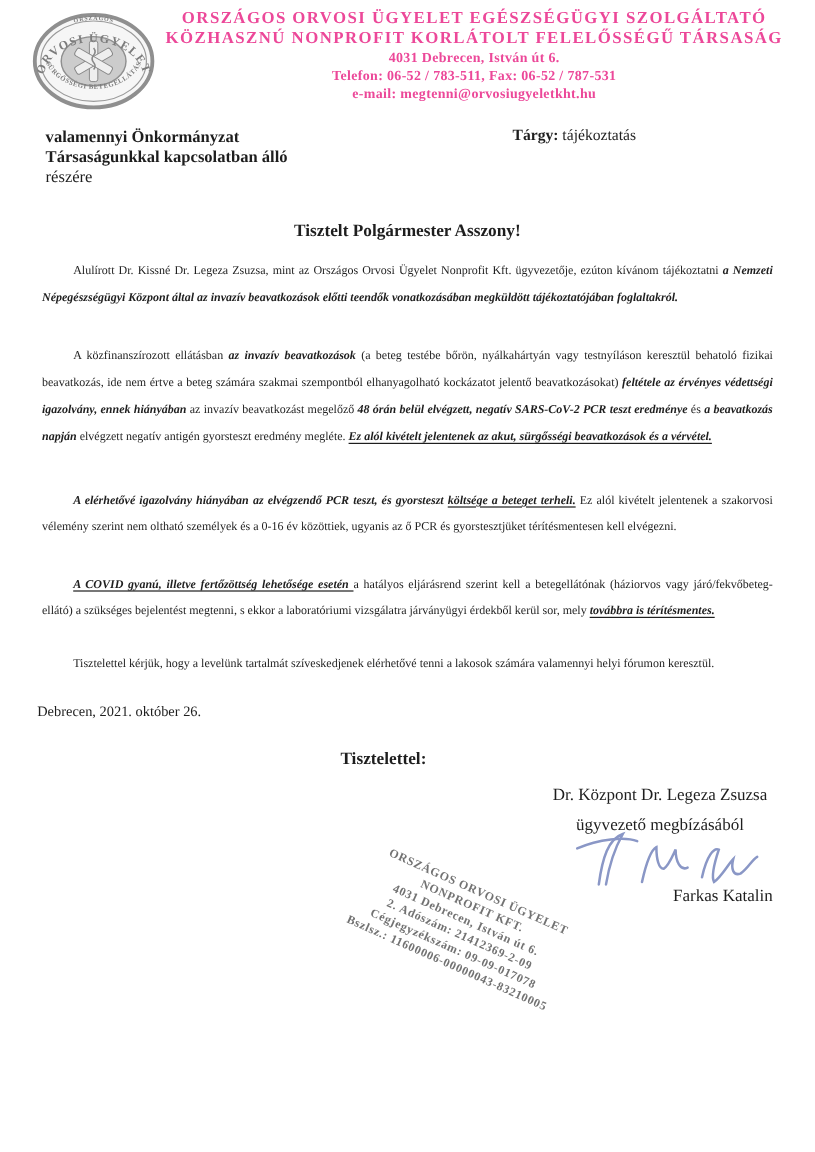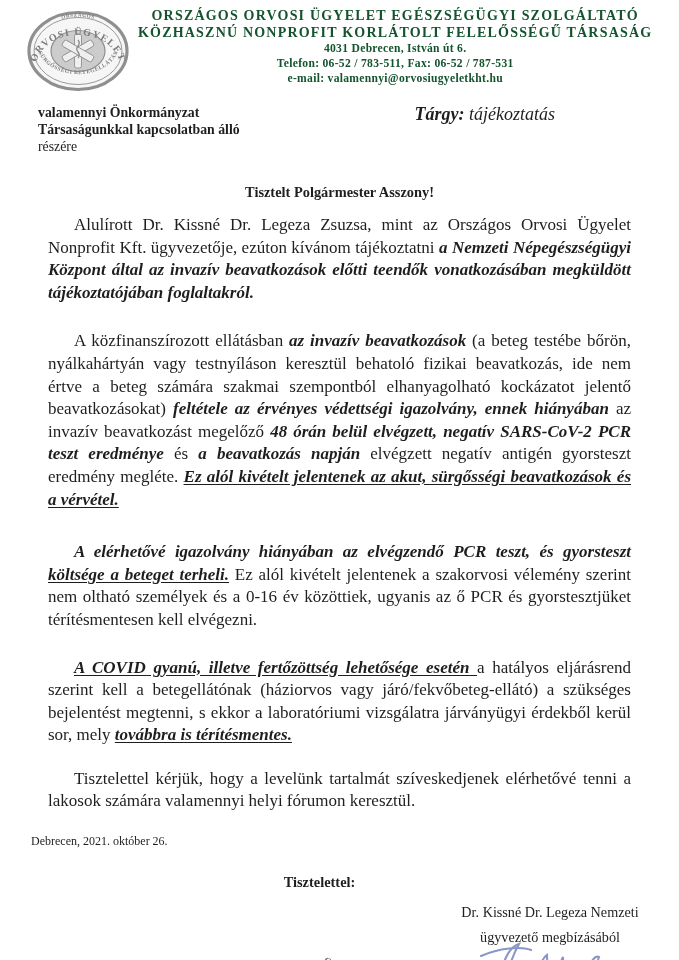--- a/index.html
+++ b/index.html
@@ -8,33 +8,33 @@
     width:679px;height:960px;
     background:#ffffff;
     overflow:hidden;
     font-family:"Liberation Serif", serif;
     color:#1e1e1e;
     box-sizing:border-box;
   }
   
   .header{display:flex;align-items:flex-start;padding:8px 8px 0 26px;min-height:84px;box-sizing:border-box;}
   .logo-wrap{flex:0 0 112px;padding-top:2px;}
-  .head-text{flex:1;text-align:center;padding-right:26px;color:#14532d;}
+  .head-text{flex:1;text-align:center;padding-right:26px;color:#ec4899;}
   .org-line{font-weight:bold;font-size:14px;letter-spacing:1.2px;line-height:16.5px;white-space:nowrap;}
   .head-small{font-weight:bold;font-size:11.6px;line-height:14px;letter-spacing:.3px;margin-top:1px;}
   
   .meta-row{display:flex;padding:8px 31px 0 38px;}
   .recipient{font-size:13.8px;line-height:17px;}
   .recipient .b{font-weight:bold;}
-  .subject{margin-left:auto;margin-right:93px;font-size:18px;white-space:nowrap;font-style:italic;}
+  .subject{margin-left:auto;margin-right:118px;font-size:13px;white-space:nowrap;}
   .subject .lbl{font-weight:bold;}
   
   .letter{padding:0 31px;}
   .salutation{margin-top:29px;text-align:center;font-weight:bold;font-size:14.4px;}
-  .paras p{margin:17px;font-size:17px;line-height:22.6px;text-align:justify;text-indent:26px;}
+  .paras p{margin:4px;font-size:10px;line-height:22.6px;text-align:justify;text-indent:26px;}
   .paras p:nth-of-type(1){margin-top:13px;}
   .paras p:nth-of-type(2){margin-top:26px;}
   .paras p:nth-of-type(3){margin-top:30px;}
   .paras p:nth-of-type(4){margin-top:25px;}
   .paras p:nth-of-type(5){margin-top:21px;}
   .paras p:nth-of-type(6){margin-top:18px;}
   .bi{font-weight:bold;font-style:italic;}
   .biu{font-weight:bold;font-style:italic;text-decoration:underline;text-underline-offset:2px;}
   .dateline{margin-top:16px;font-size:12px;line-height:22.6px;}
   .closing{margin-top:21px;margin-right:40px;text-align:center;font-weight:bold;font-size:14.4px;}
@@ -82,21 +82,21 @@
         <text class="seal-text" font-size="5.6" letter-spacing="0.5">
           <textPath href="#arcBot" startOffset="50%" text-anchor="middle">SÜRGŐSSÉGI BETEGELLÁTÁS</textPath>
         </text>
       </svg>
     </div>
     <div class="head-text">
       <div class="org-line">ORSZÁGOS ORVOSI ÜGYELET EGÉSZSÉGÜGYI SZOLGÁLTATÓ</div>
       <div class="org-line">KÖZHASZNÚ NONPROFIT KORLÁTOLT FELELŐSSÉGŰ TÁRSASÁG</div>
       <div class="head-small">4031 Debrecen, István út 6.</div>
       <div class="head-small">Telefon: 06-52 / 783-511, Fax: 06-52 / 787-531</div>
-      <div class="head-small">e-mail: valamennyi@orvosiugyeletkht.hu</div>
+      <div class="head-small">e-mail: megtenni@orvosiugyeletkht.hu</div>
     </div>
   </div>
 
   <div class="meta-row">
     <div class="recipient">
       <div class="b">valamennyi Önkormányzat</div>
       <div class="b">Társaságunkkal kapcsolatban álló</div>
       <div>részére</div>
     </div>
     <div class="subject">
@@ -114,21 +114,21 @@
         <p><span class="bi">A elérhetővé igazolvány hiányában az elvégzendő PCR teszt, és gyorsteszt </span><span class="biu">költsége a beteget terheli.</span><span> Ez alól kivételt jelentenek a szakorvosi vélemény szerint nem oltható személyek és a 0-16 év közöttiek, ugyanis az ő PCR és gyorstesztjüket térítésmentesen kell elvégezni.</span></p>
         <p><span class="biu">A COVID gyanú, illetve fertőzöttség lehetősége esetén </span><span>a hatályos eljárásrend szerint kell a betegellátónak (háziorvos vagy járó/fekvőbeteg-ellátó) a szükséges bejelentést megtenni, s ekkor a laboratóriumi vizsgálatra járványügyi érdekből kerül sor, mely </span><span class="biu">továbbra is térítésmentes.</span></p>
         <p><span>Tisztelettel kérjük, hogy a levelünk tartalmát szíveskedjenek elérhetővé tenni a lakosok számára valamennyi helyi fórumon keresztül.</span></p>
       </div>
 
     <div class="dateline">Debrecen, 2021. október 26.</div>
     <div class="closing">Tisztelettel:</div>
 
     <div class="sign-area">
       <div class="sig-names">
-        <div>Dr. Kissné Dr. Legeza Nemzeti</div>
+        <div>Dr. Központ Dr. Legeza Zsuzsa</div>
         <div>ügyvezető  megbízásából</div>
       </div>
 
       <div class="stamp">
           <div class="stamp-line">ORSZÁGOS ORVOSI ÜGYELET</div>
           <div class="stamp-line">NONPROFIT KFT.</div>
           <div class="stamp-line">4031 Debrecen, István út 6.</div>
           <div class="stamp-line">2.  Adószám: 21412369-2-09</div>
           <div class="stamp-line">Cégjegyzékszám: 09-09-017078</div>
           <div class="stamp-line">Bszlsz.: 11600006-00000043-83210005</div>

